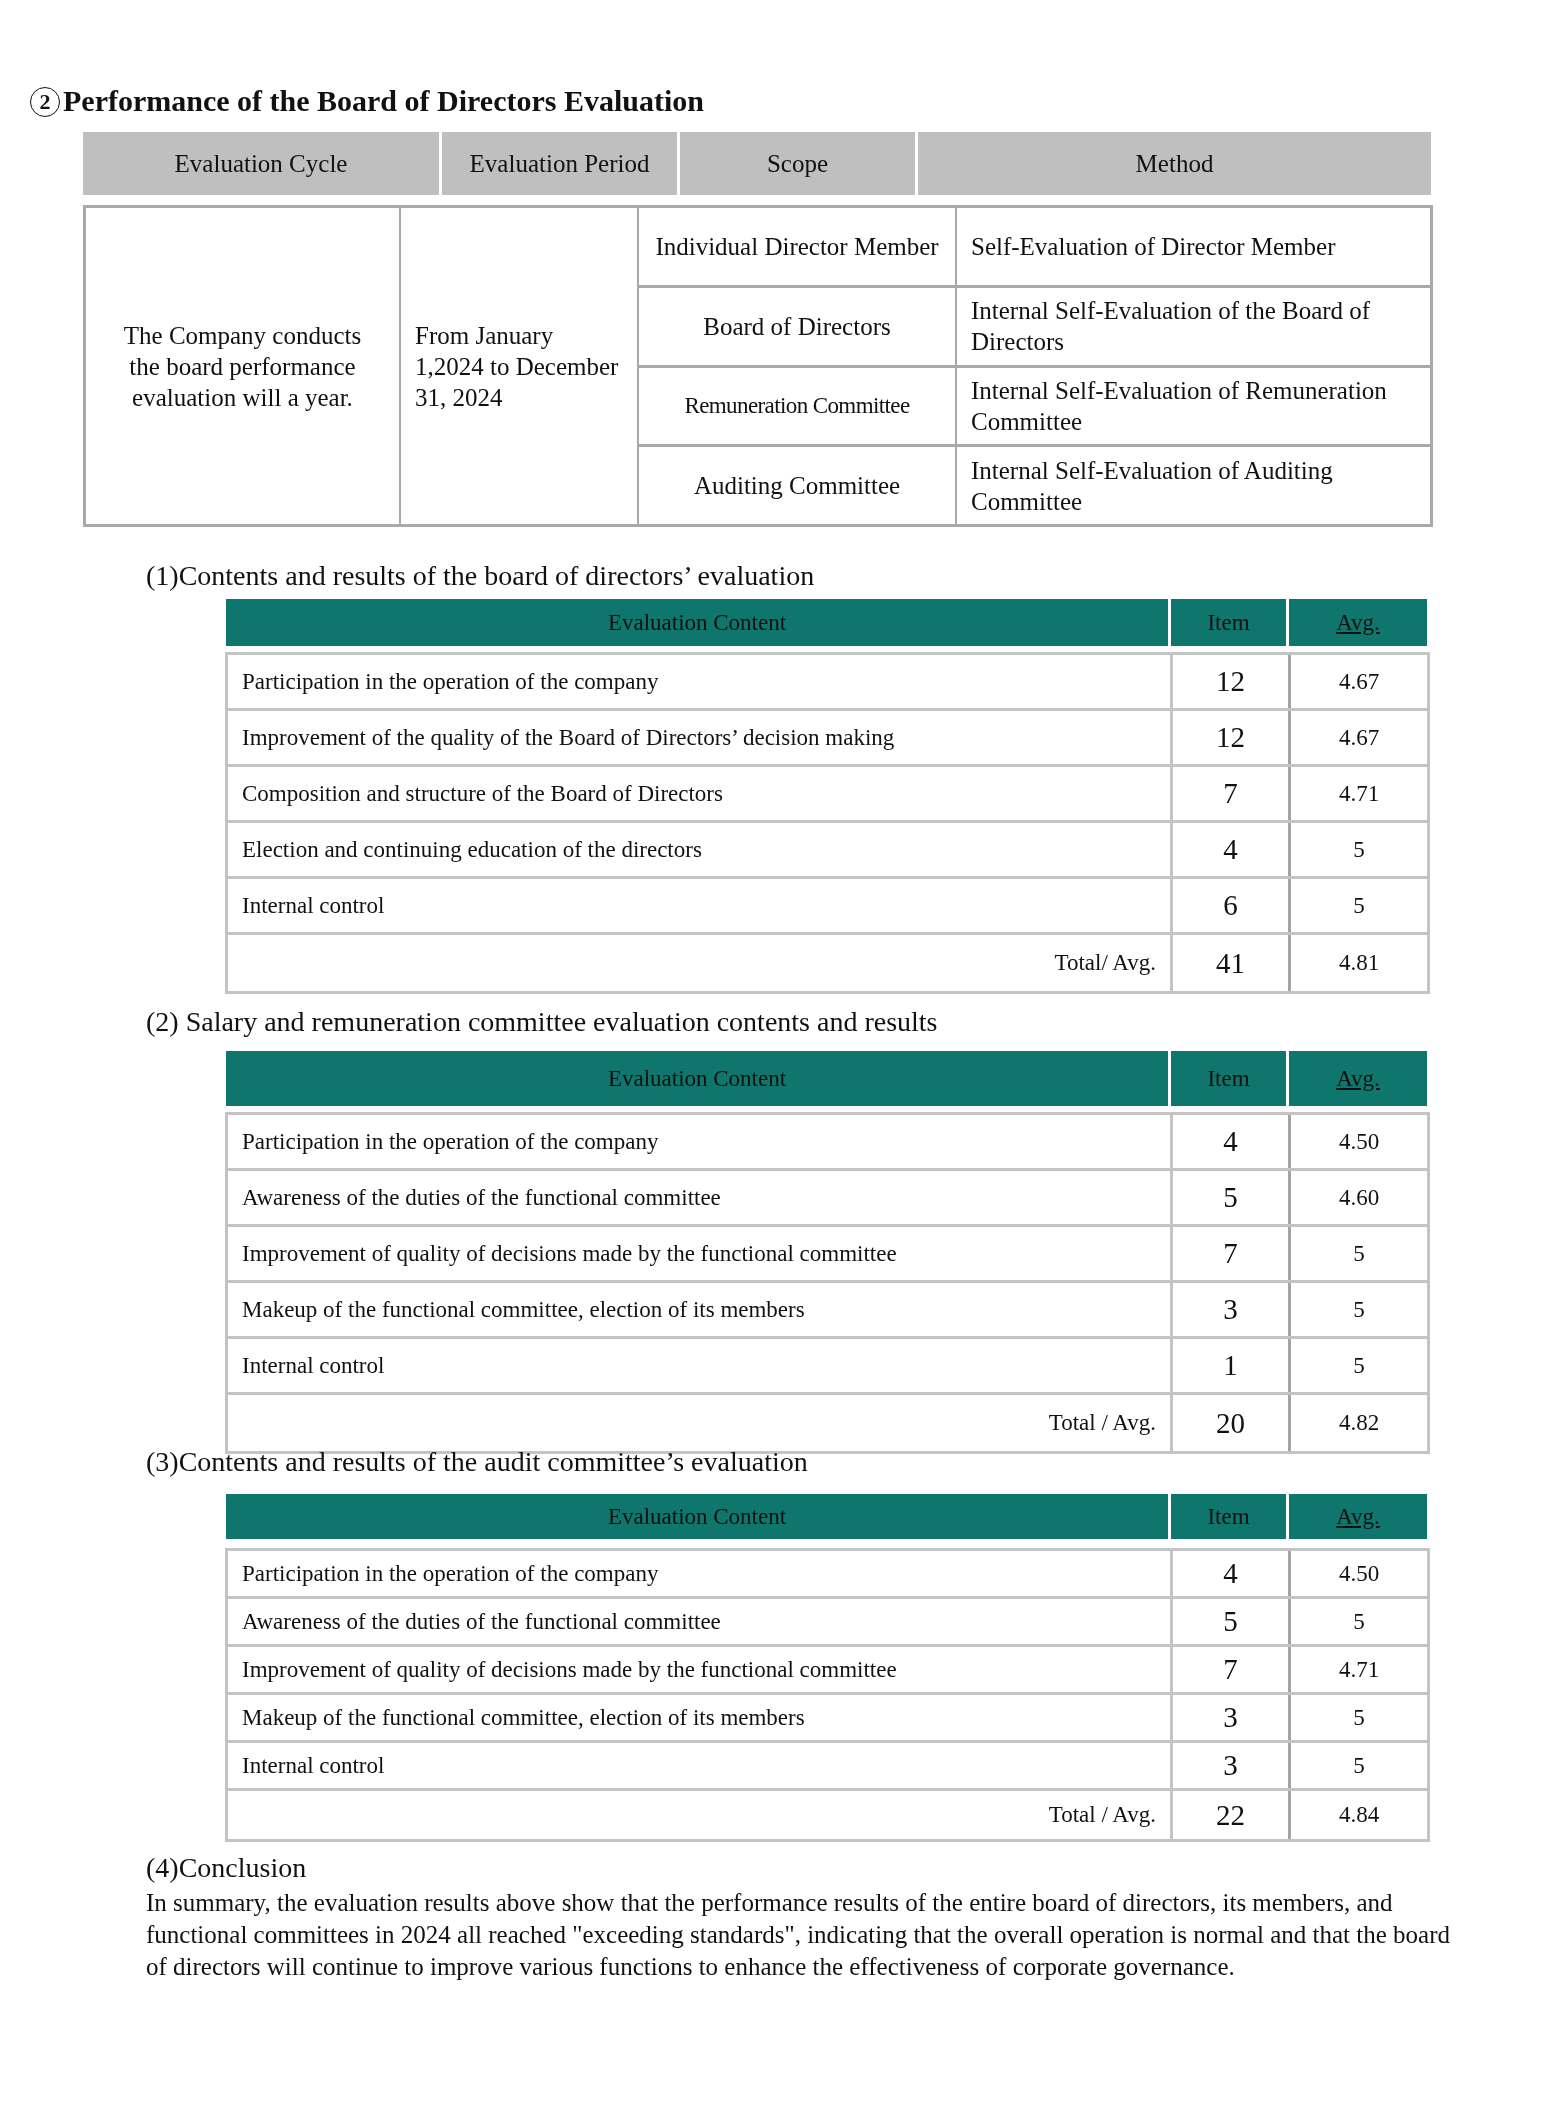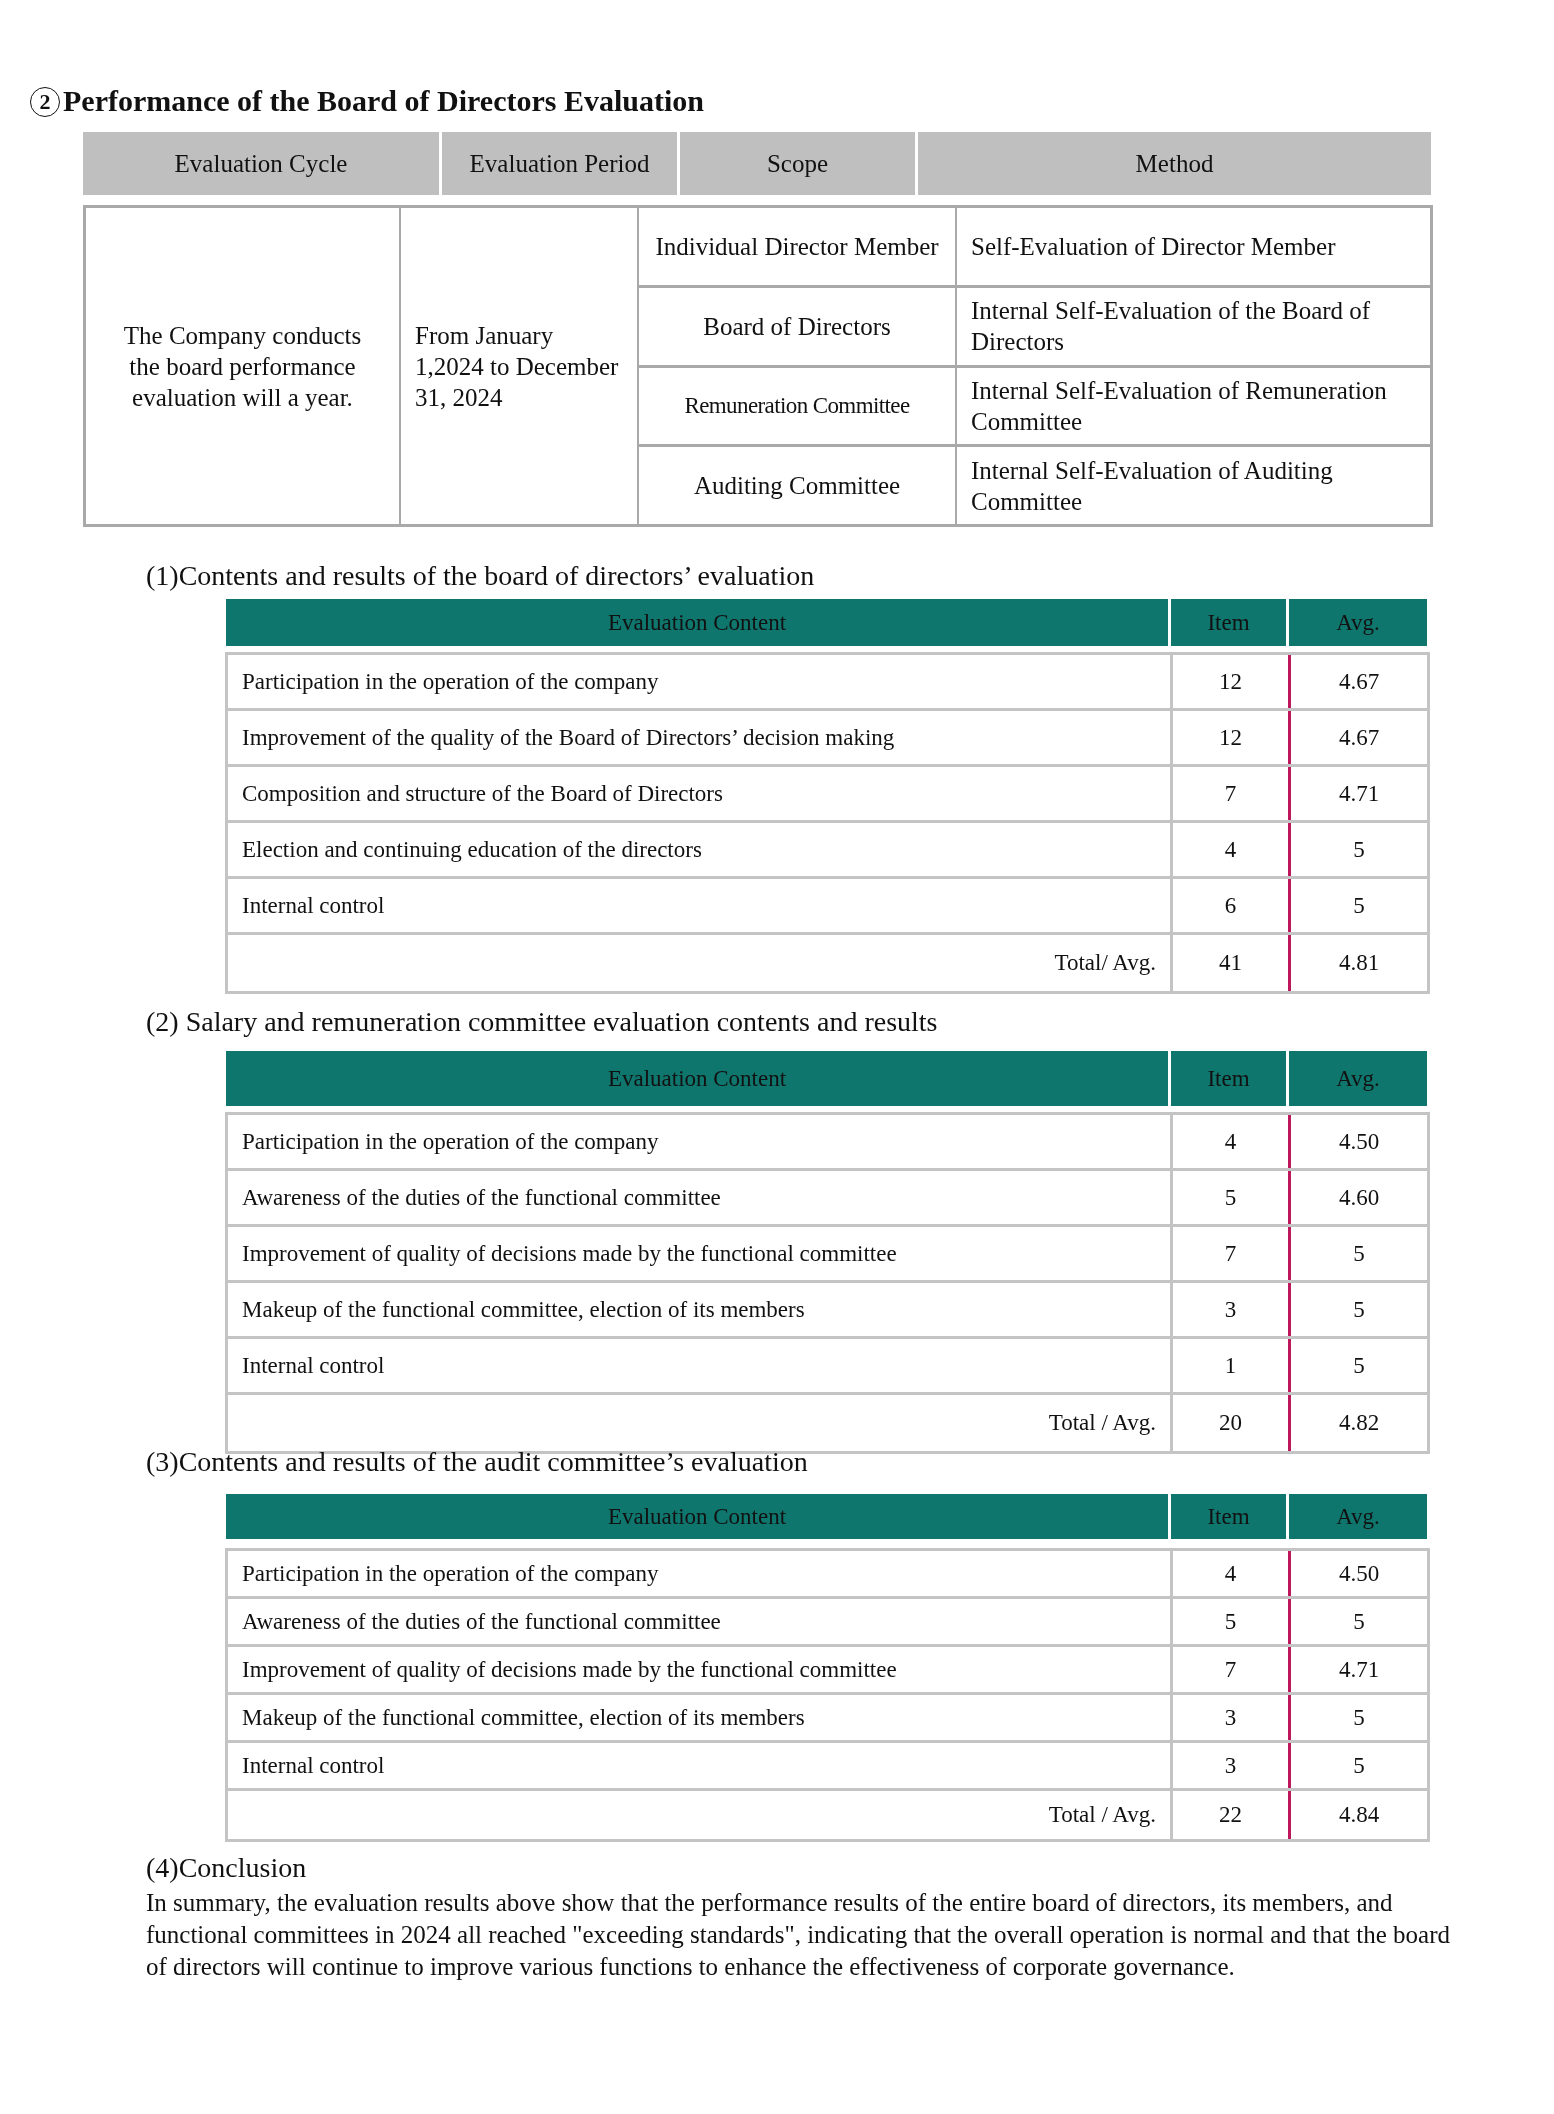--- a/index.html
+++ b/index.html
@@ -29,29 +29,29 @@
   .t0-scope.narrow { font-size:23px; letter-spacing:-0.6px; }
   .t0-method { flex:1; display:flex; align-items:center; padding:0 14px; font-size:25px; line-height:31px; }
 
   
   .sub { left:146px; font-size:28px; white-space:nowrap; }
 
   
   .et-head { left:226px; width:1201px; display:flex; }
   .et-head .hc { background:#0f766e; display:flex; align-items:center; justify-content:center;
                  font-size:23px; border-right:3px solid #fff; box-sizing:border-box; }
-  .et-head .hc:last-child { border-right:none; }
+  .et-head .hc:last-child { border-right:none;text-decoration:underline; }
   .et-body { left:225px; width:1205px; box-sizing:border-box; border:3px solid #c4c4c4; border-top-width:3px; }
   .et-row { display:flex; border-bottom:3px solid #c4c4c4; box-sizing:border-box; }
   .et-row:last-child { border-bottom:none; }
   .c-content { width:945px; box-sizing:border-box; border-right:3px solid #c4c4c4; display:flex; align-items:center;
                padding-left:14px; font-size:23px; }
   .c-content.total { justify-content:flex-end; padding-right:14px; padding-left:0; }
-  .c-item { width:118px; box-sizing:border-box; border-right:3px solid #be185d; display:flex; align-items:center;
-            justify-content:center; font-size:23px; }
+  .c-item { width:118px; box-sizing:border-box; border-right:3px solid #a3a3a3; display:flex; align-items:center;
+            justify-content:center; font-size:29px; }
   .c-avg { flex:1; display:flex; align-items:center; justify-content:center; font-size:23px; }
 
   .conclusion-title { left:146px; top:1852px; font-size:28px; }
   .conclusion-text { left:146px; top:1887px; width:1330px; font-size:25px; line-height:32px; }
 </style>
 </head>
 <body>
 
 <div class="abs main-title">
   <span class="circled">2</span><span>Performance of the Board of Directors Evaluation</span>

